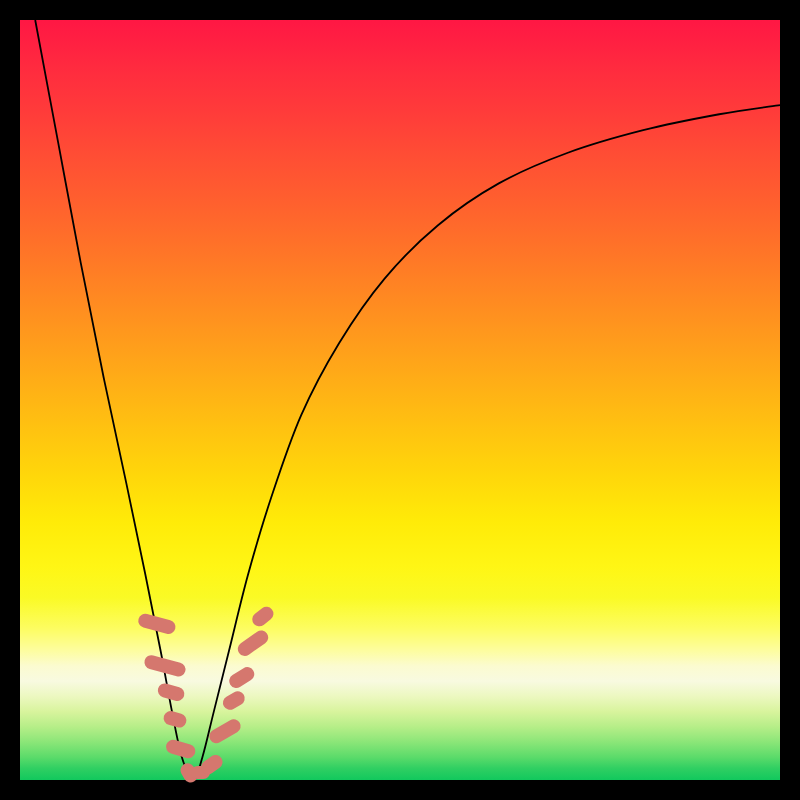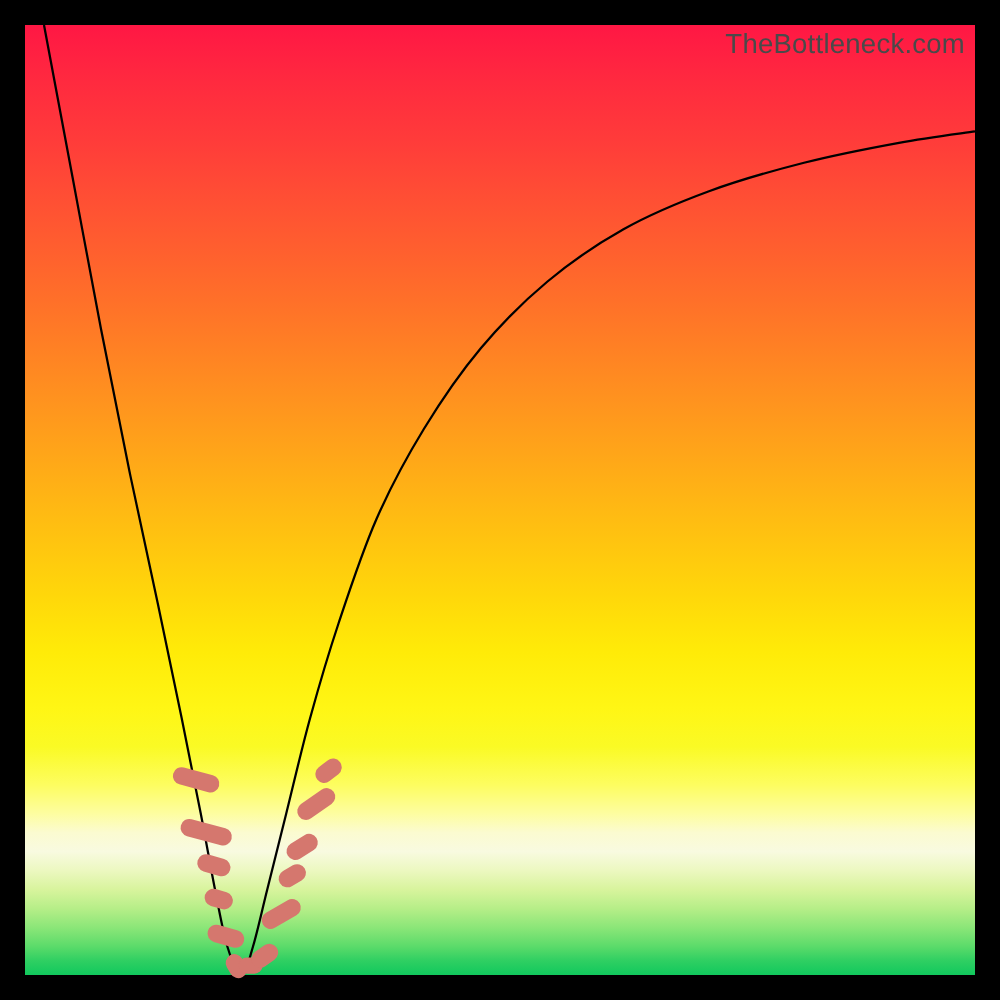--- a/index.html
+++ b/index.html
@@ -79,21 +79,20 @@
     position: absolute;
     background: #d5776e;
     border-radius: 9px;
   }
 </style>
 </head>
 <body>
 
 <div class="frame">
   <div class="plot-area">
-    <div class="attribution">TheBottleneck.com</div>
 
     <svg class="curve" viewBox="0 0 760 760" preserveAspectRatio="none">
       <path id="curvePath" class="curve-path" d="M 15.20 0.00 C 19.00 20.27, 30.40 81.07, 38.00 121.60 C 45.60 162.13, 53.20 203.93, 60.80 243.20 C 68.40 282.47, 76.00 320.47, 83.60 357.20 C 91.20 393.93, 99.43 430.67, 106.40 463.60 C 113.37 496.53, 119.70 526.93, 125.40 554.80 C 131.10 582.67, 136.17 608.00, 140.60 630.80 C 145.03 653.60, 148.45 673.87, 152.00 691.60 C 155.55 709.33, 158.33 725.80, 161.88 737.20 C 165.43 748.60, 169.86 760.00, 173.28 760.00 C 176.70 760.00, 178.98 748.60, 182.40 737.20 C 185.82 725.80, 189.37 709.33, 193.80 691.60 C 198.23 673.87, 203.30 653.60, 209.00 630.80 C 214.70 608.00, 221.03 580.13, 228.00 554.80 C 234.97 529.47, 241.93 505.40, 250.80 478.80 C 259.67 452.20, 269.80 421.17, 281.20 395.20 C 292.60 369.23, 305.27 345.80, 319.20 323.00 C 333.13 300.20, 348.33 278.03, 364.80 258.40 C 381.27 238.77, 399.00 221.03, 418.00 205.20 C 437.00 189.37, 457.27 175.43, 478.80 163.40 C 500.33 151.37, 523.13 141.87, 547.20 133.00 C 571.27 124.13, 597.87 116.66, 623.20 110.20 C 648.53 103.74, 676.40 98.42, 699.20 94.24 C 722.00 90.06, 749.87 86.64, 760.00 85.12"></path>
     </svg>
 
     <div id="markerLayer">
         <div class="pill" style="width: 13.68px; height: 38px; left: 129.96px; top: 585.2px; background: rgb(213, 119, 110); transform: rotate(-75deg);"></div>
         <div class="pill" style="width: 13.68px; height: 41.8px; left: 137.56px; top: 625.1px; background: rgb(213, 119, 110); transform: rotate(-75deg);"></div>
         <div class="pill" style="width: 13.68px; height: 26.6px; left: 143.64px; top: 659.3px; background: rgb(213, 119, 110); transform: rotate(-74deg);"></div>
         <div class="pill" style="width: 13.68px; height: 22.8px; left: 148.2px; top: 687.8px; background: rgb(213, 119, 110); transform: rotate(-74deg);"></div>

